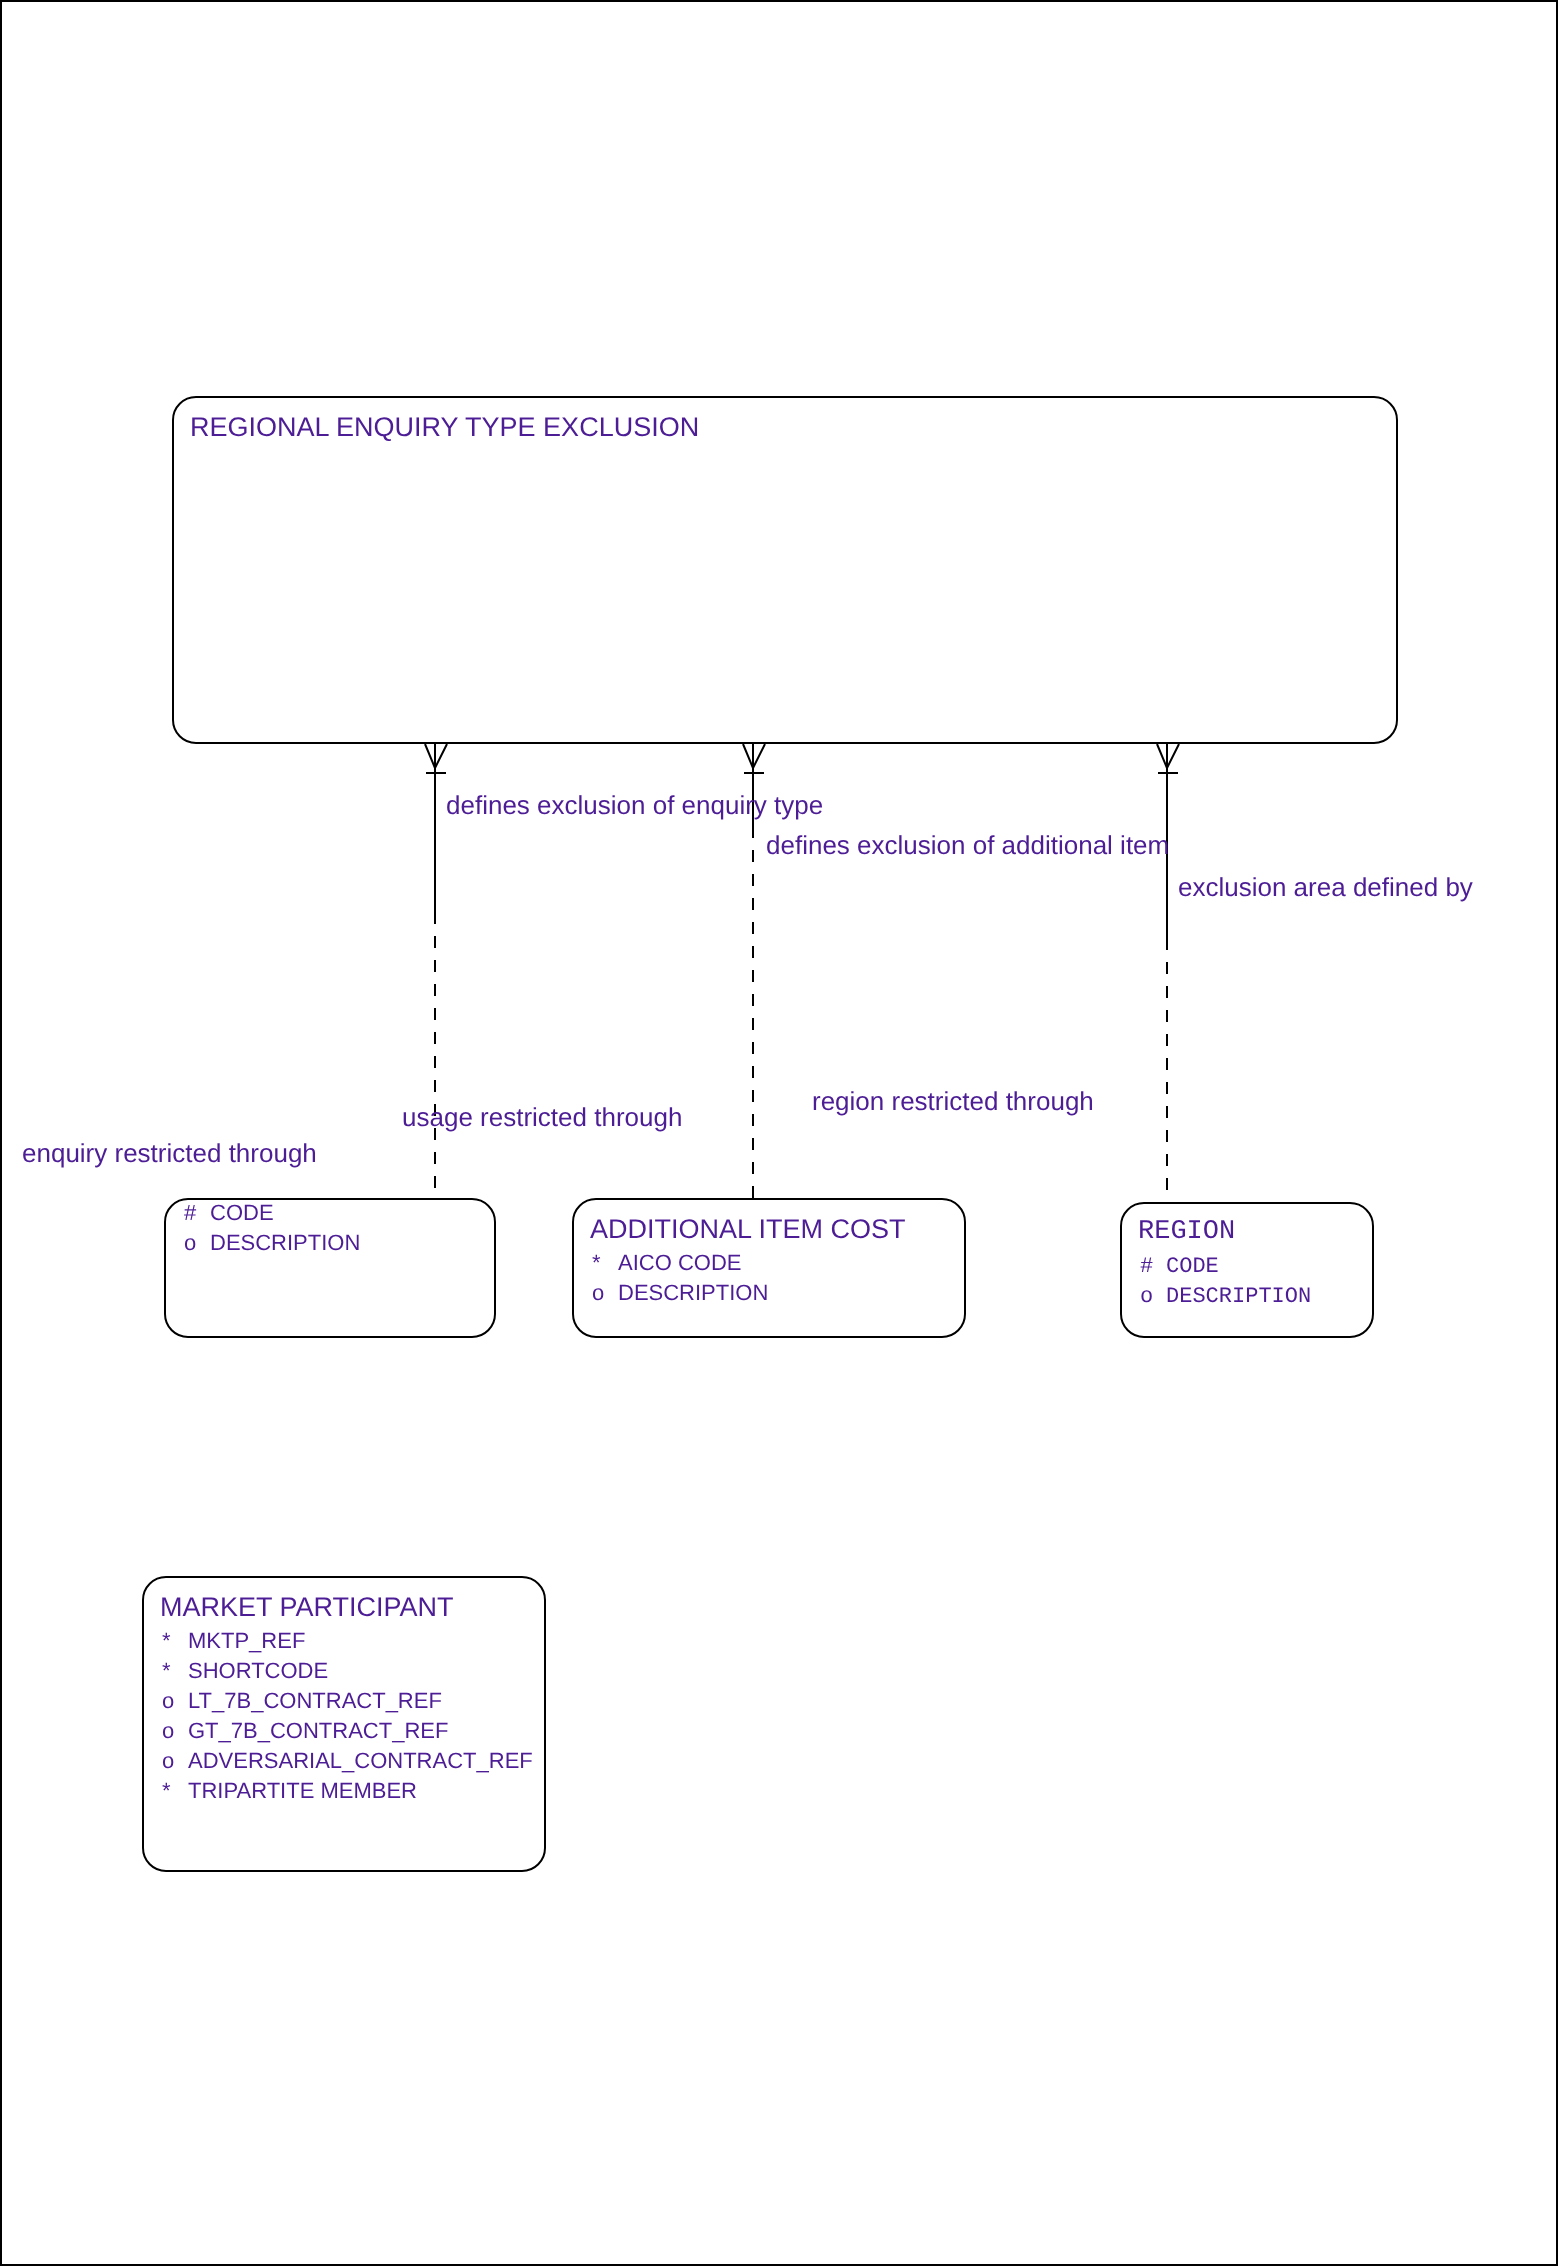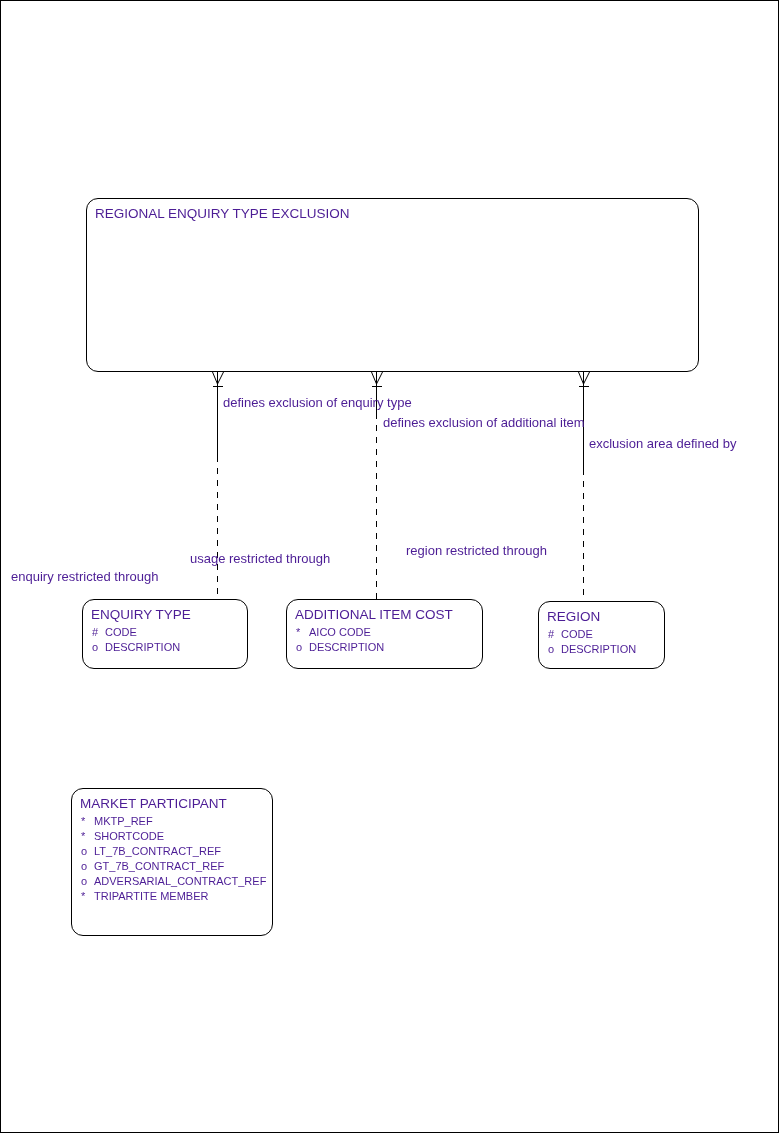--- a/index.html
+++ b/index.html
@@ -86,44 +86,43 @@
   </svg>
 
   <div class="entity" style="left:85px; top:197px; width:613px; height:174px;">
     <div class="entity-title">REGIONAL ENQUIRY TYPE EXCLUSION</div>
   </div>
 
   <div class="rel-label" style="left:222px; top:394px;">defines exclusion of enquiry type</div>
   <div class="rel-label" style="left:382px; top:414px;">defines exclusion of additional item</div>
   <div class="rel-label" style="left:588px; top:435px;">exclusion area defined by</div>
   <div class="rel-label" style="left:10px; top:568px;text-align:center;">enquiry restricted through</div>
-  <div class="rel-label" style="left:189px; top:550px;">usage restricted through</div>
+  <div class="rel-label" style="left:200px; top:550px;">usage restricted through</div>
   <div class="rel-label" style="left:405px; top:542px;">region restricted through</div>
 
   <div class="entity" style="left:81px; top:598px; width:166px; height:70px;">
-    <div class="entity-title">ENQUIRY TYPE</div>
     <div class="attr-row">
       <span class="attr-prefix">#</span><span>CODE</span>
     </div>
     <div class="attr-row">
       <span class="attr-prefix">o</span><span>DESCRIPTION</span>
     </div>
   </div>
 
   <div class="entity" style="left:285px; top:598px; width:197px; height:70px;">
     <div class="entity-title">ADDITIONAL ITEM COST</div>
     <div class="attr-row">
       <span class="attr-prefix">*</span><span>AICO CODE</span>
     </div>
     <div class="attr-row">
       <span class="attr-prefix">o</span><span>DESCRIPTION</span>
     </div>
   </div>
 
-  <div class="entity" style="left:537px; top:600px; width:127px; height:68px;">
+  <div class="entity" style="left:559px; top:600px; width:127px; height:68px;font-family:Liberation Mono, monospace;">
     <div class="entity-title">REGION</div>
     <div class="attr-row">
       <span class="attr-prefix">#</span><span>CODE</span>
     </div>
     <div class="attr-row">
       <span class="attr-prefix">o</span><span>DESCRIPTION</span>
     </div>
   </div>
 
   <div class="entity" style="left:70px; top:787px; width:202px; height:148px;">

